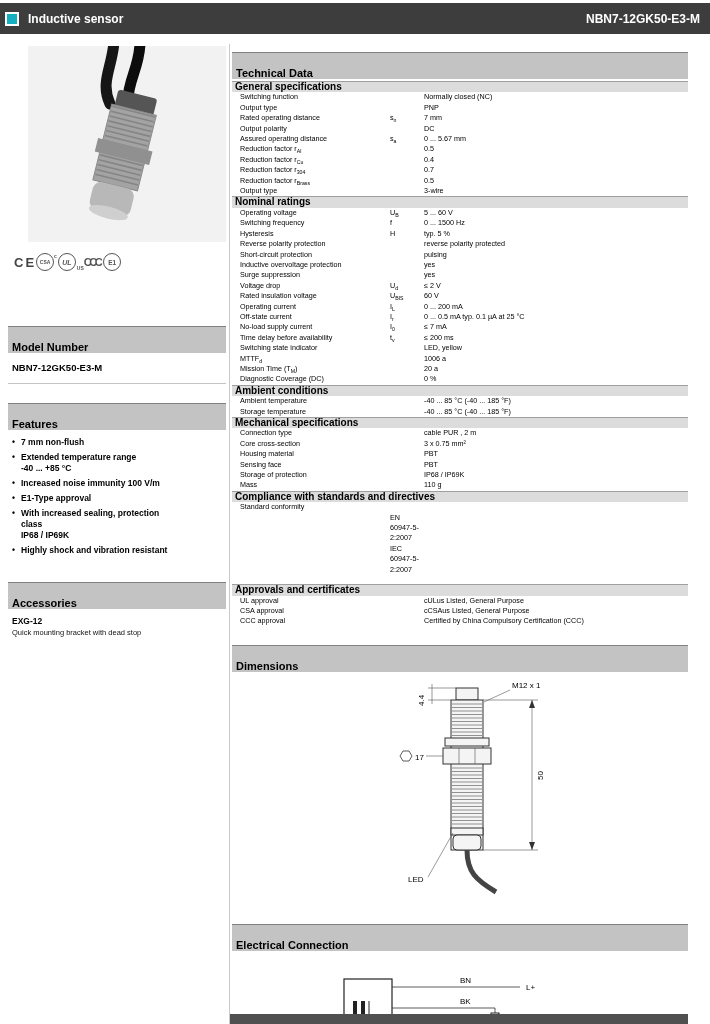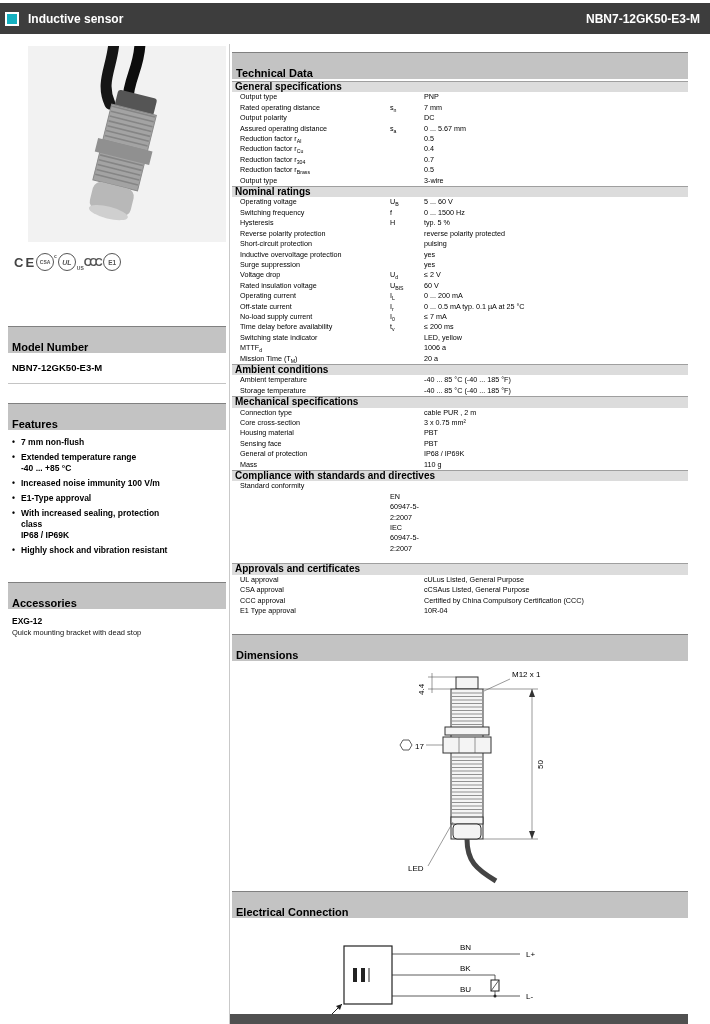--- a/index.html
+++ b/index.html
@@ -45,21 +45,21 @@
   .tsec{background:#dcdcdc;font-weight:bold;font-size:10px;line-height:10.4px;padding-left:3px;border-top:1px solid #9f9f9f}
   .trow{display:grid;grid-template-columns:158px 34px 1fr;font-size:7.2px;line-height:10.4px}
   .tlabel{padding-left:8px}
   .tlabel.ind2{padding-left:17px}
   sub{font-size:5.2px;line-height:0}
   .tsym{font-size:7.2px}
   .tval{white-space:pre-line}
   .tgap{height:9px}
   .dimbar{margin-top:18px}
   .dimwrap{height:230px;position:relative}
-  .elecbar{}
+  .elecbar{margin-top:22px}
   .elecwrap{height:84px;margin-top:20px}
   .dtxt{font-size:8px;fill:#000;font-family:"Liberation Sans",sans-serif}
   .etxt{font-size:8px;fill:#000;font-family:"Liberation Sans",sans-serif}
   svg .ol{fill:#f4f4f4;stroke:#333;stroke-width:1}
   svg .ln{stroke:#333;stroke-width:0.8;fill:none}
   svg .thin{stroke:#555;stroke-width:0.6;fill:none}
 </style>
 </head>
 <body>
 
@@ -164,20 +164,25 @@
     <div class="accdesc">Quick mounting bracket with dead stop</div>
 
   </div>
 
   <div class="rightcol">
 
     <div class="hbar">Technical Data</div>
     <div class="ttable">
         <div class="tsec">General specifications</div>
         <div class="trow">
+          <div class="tlabel"><span>Switching function</span></div>
+          <div class="tsym"></div>
+          <div class="tval">Normally closed (NC)</div>
+        </div>
+        <div class="trow">
           <div class="tlabel"><span>Output type</span></div>
           <div class="tsym"></div>
           <div class="tval">PNP</div>
         </div>
         <div class="trow">
           <div class="tlabel"><span>Rated operating distance</span></div>
           <div class="tsym"><span>s</span><sub>n</sub></div>
           <div class="tval">7 mm</div>
         </div>
         <div class="trow">
@@ -289,20 +294,25 @@
         <div class="trow">
           <div class="tlabel"><span>MTTF</span><sub>d</sub></div>
           <div class="tsym"></div>
           <div class="tval">1006 a</div>
         </div>
         <div class="trow">
           <div class="tlabel"><span>Mission Time (T</span><sub>M</sub><span>)</span></div>
           <div class="tsym"></div>
           <div class="tval">20 a</div>
         </div>
+        <div class="trow">
+          <div class="tlabel"><span>Diagnostic Coverage (DC)</span></div>
+          <div class="tsym"></div>
+          <div class="tval">0 %</div>
+        </div>
         <div class="tsec">Ambient conditions</div>
         <div class="trow">
           <div class="tlabel"><span>Ambient temperature</span></div>
           <div class="tsym"></div>
           <div class="tval">-40 ... 85 °C (-40 ... 185 °F)</div>
         </div>
         <div class="trow">
           <div class="tlabel"><span>Storage temperature</span></div>
           <div class="tsym"></div>
           <div class="tval">-40 ... 85 °C (-40 ... 185 °F)</div>
@@ -322,21 +332,21 @@
           <div class="tlabel"><span>Housing material</span></div>
           <div class="tsym"></div>
           <div class="tval">PBT</div>
         </div>
         <div class="trow">
           <div class="tlabel"><span>Sensing face</span></div>
           <div class="tsym"></div>
           <div class="tval">PBT</div>
         </div>
         <div class="trow">
-          <div class="tlabel"><span>General of protection</span></div>
+          <div class="tlabel"><span>Storage of protection</span></div>
           <div class="tsym"></div>
           <div class="tval">IP68 / IP69K</div>
         </div>
         <div class="trow">
           <div class="tlabel"><span>Mass</span></div>
           <div class="tsym"></div>
           <div class="tval">110 g</div>
         </div>
         <div class="tsec">Compliance with standards and directives</div>
         <div class="trow">
@@ -358,25 +368,20 @@
         </div>
         <div class="trow">
           <div class="tlabel"><span>CSA approval</span></div>
           <div class="tsym"></div>
           <div class="tval">cCSAus Listed, General Purpose</div>
         </div>
         <div class="trow">
           <div class="tlabel"><span>CCC approval</span></div>
           <div class="tsym"></div>
           <div class="tval">Certified by China Compulsory Certification (CCC)</div>
-        </div>
-        <div class="trow">
-          <div class="tlabel"><span>E1 Type approval</span></div>
-          <div class="tsym"></div>
-          <div class="tval">10R-04</div>
         </div>
       </div>
 
     <div class="hbar dimbar">Dimensions</div>
     <div class="dimwrap">
       <svg width="456" height="230" viewBox="0 0 456 230">
 
         <rect class="ol" x="224" y="16" width="22" height="12"></rect>
 
         <rect class="ol" x="219" y="28" width="32" height="150"></rect>

